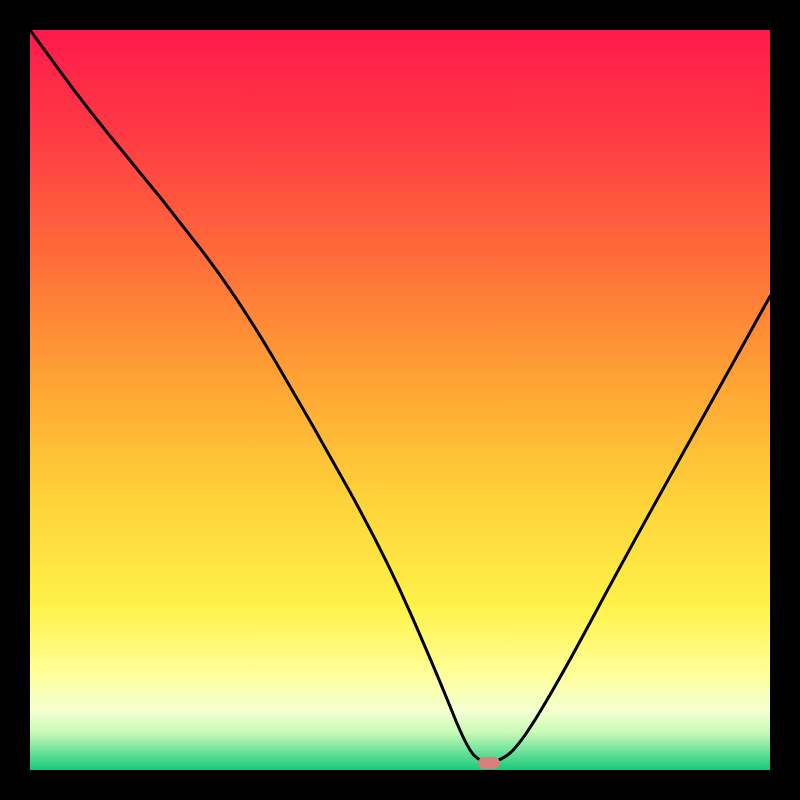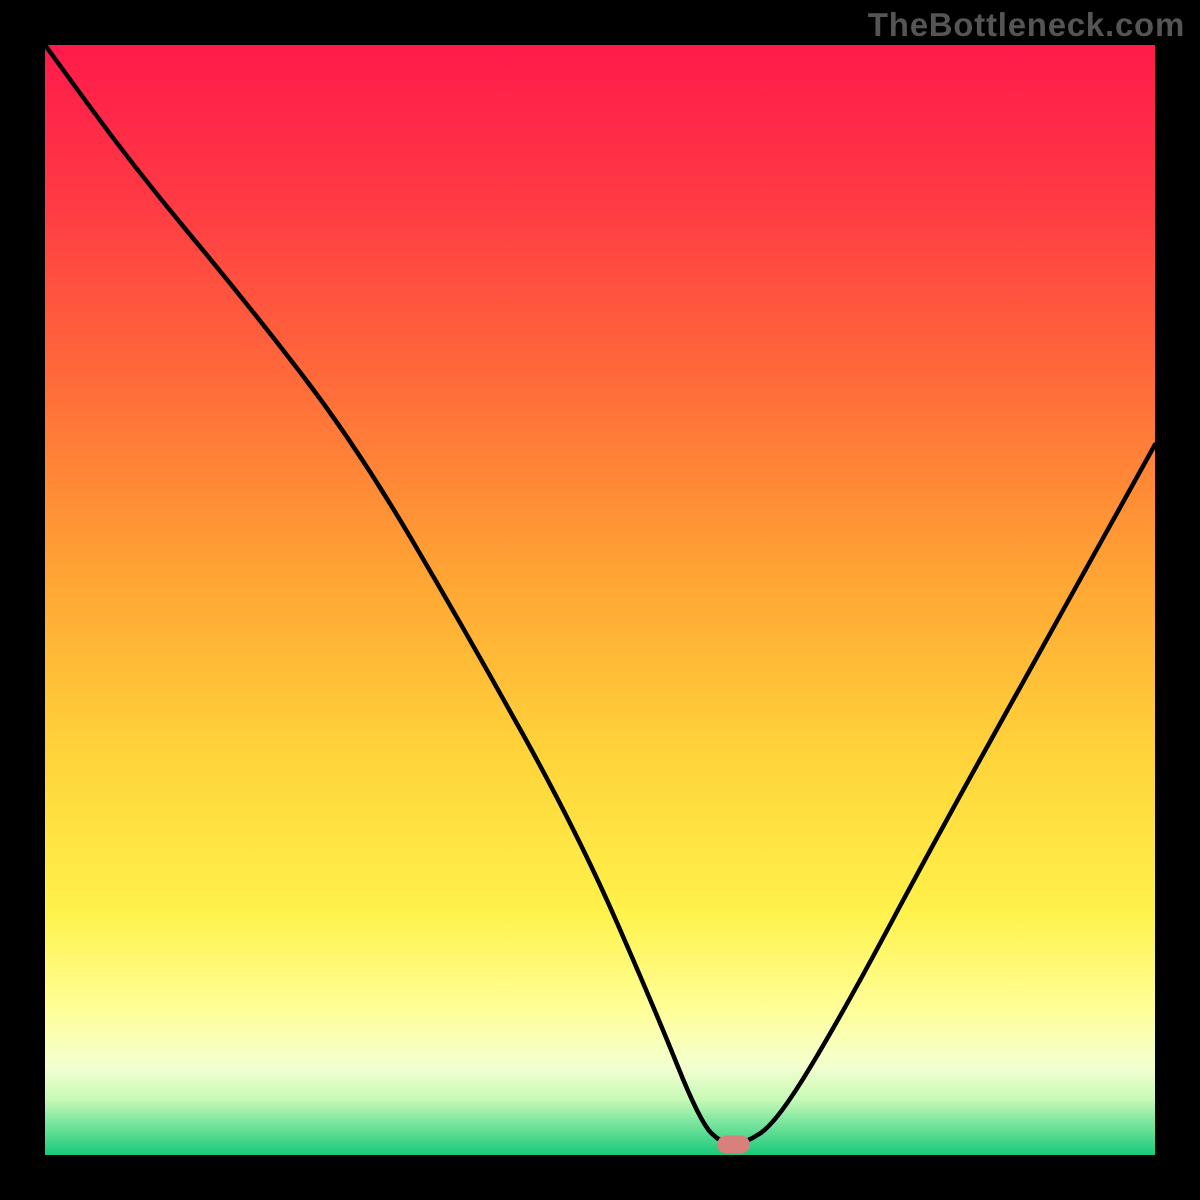--- a/index.html
+++ b/index.html
@@ -56,21 +56,20 @@
     background: #d8817c;
     border-radius: 6px;
     transform: translate(-50%, -50%);
     z-index: 4;
   }
 </style>
 </head>
 <body>
 
 <div class="frame">
-  <div class="watermark">TheBottleneck.com</div>
 
   <div class="plot-area">
     <svg class="gradient" viewBox="0 0 740 740" preserveAspectRatio="none">
       <defs>
         <linearGradient id="bg-grad" x1="0" y1="0" x2="0" y2="1">
             <stop offset="0%" stop-color="#ff1a4b"></stop>
             <stop offset="14%" stop-color="#ff3a44"></stop>
             <stop offset="30%" stop-color="#ff6a3a"></stop>
             <stop offset="48%" stop-color="#ffa534"></stop>
             <stop offset="64%" stop-color="#ffd43a"></stop>

